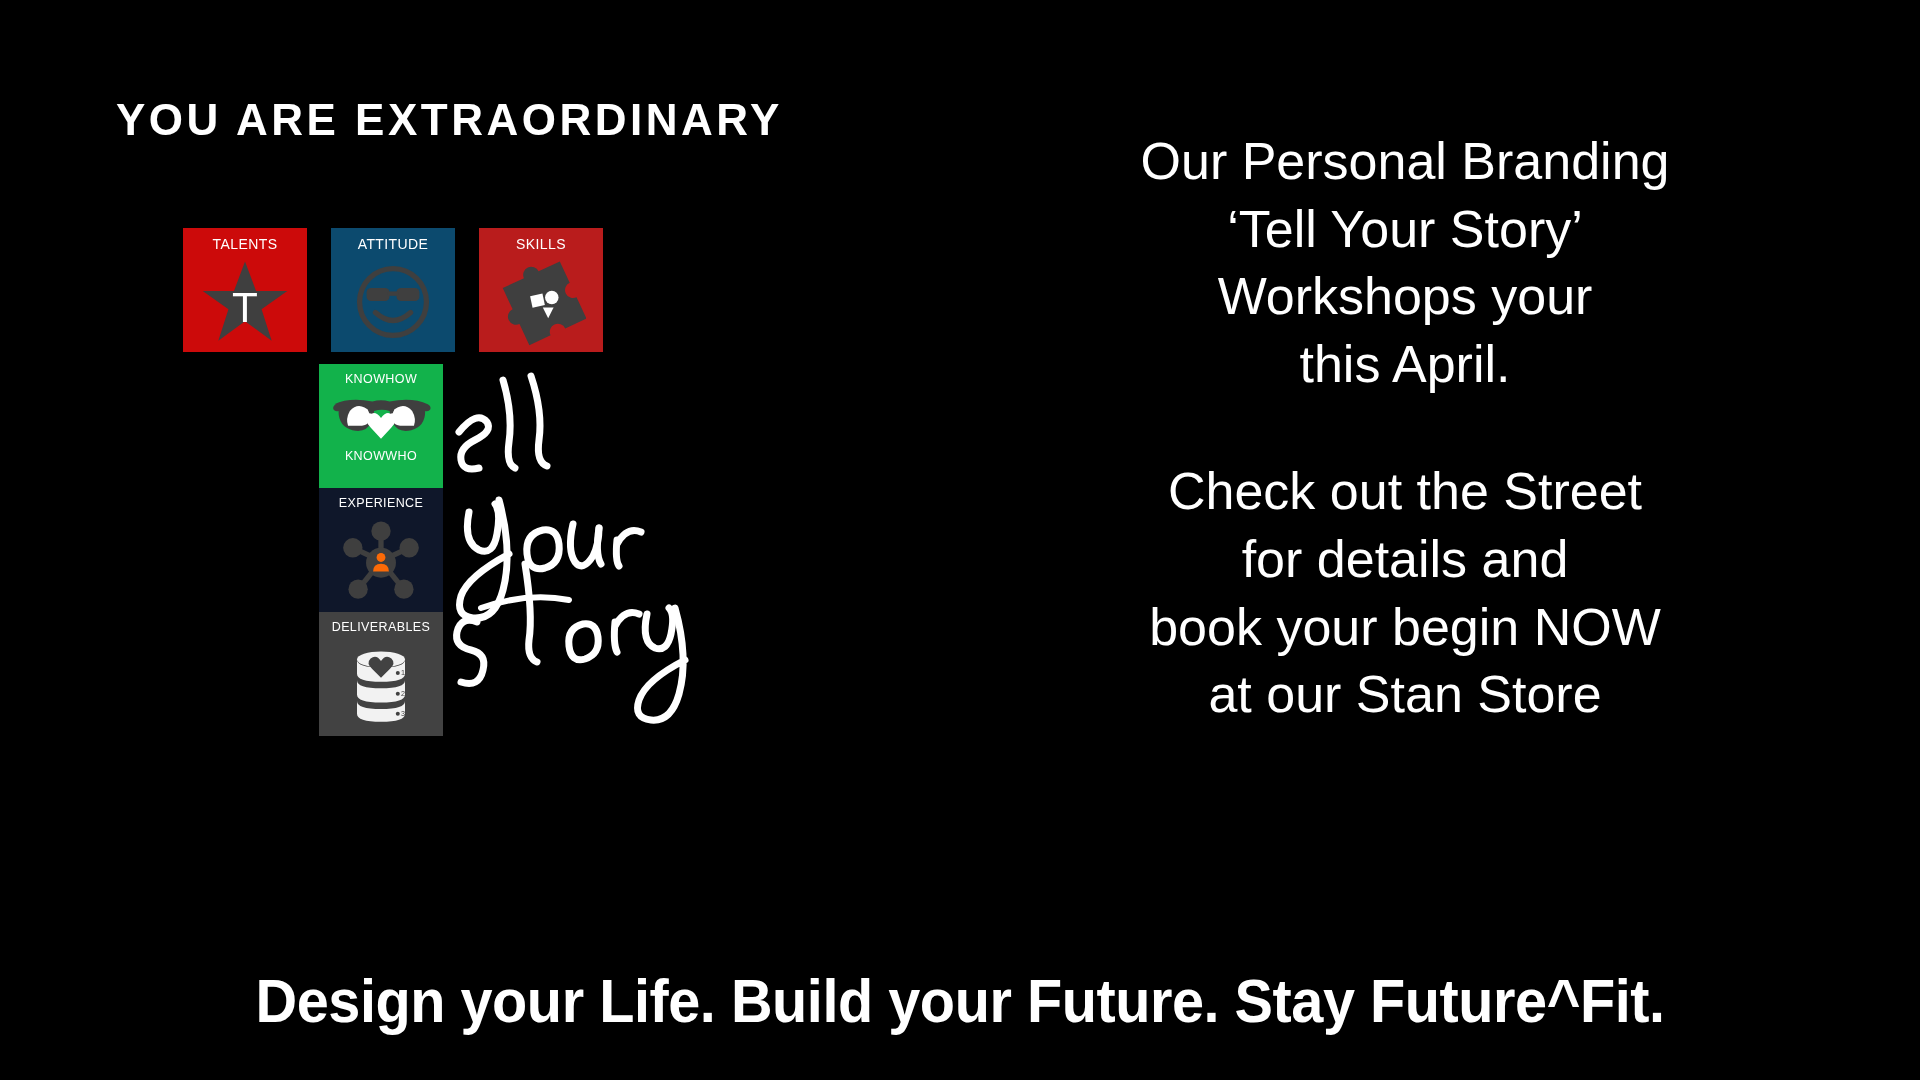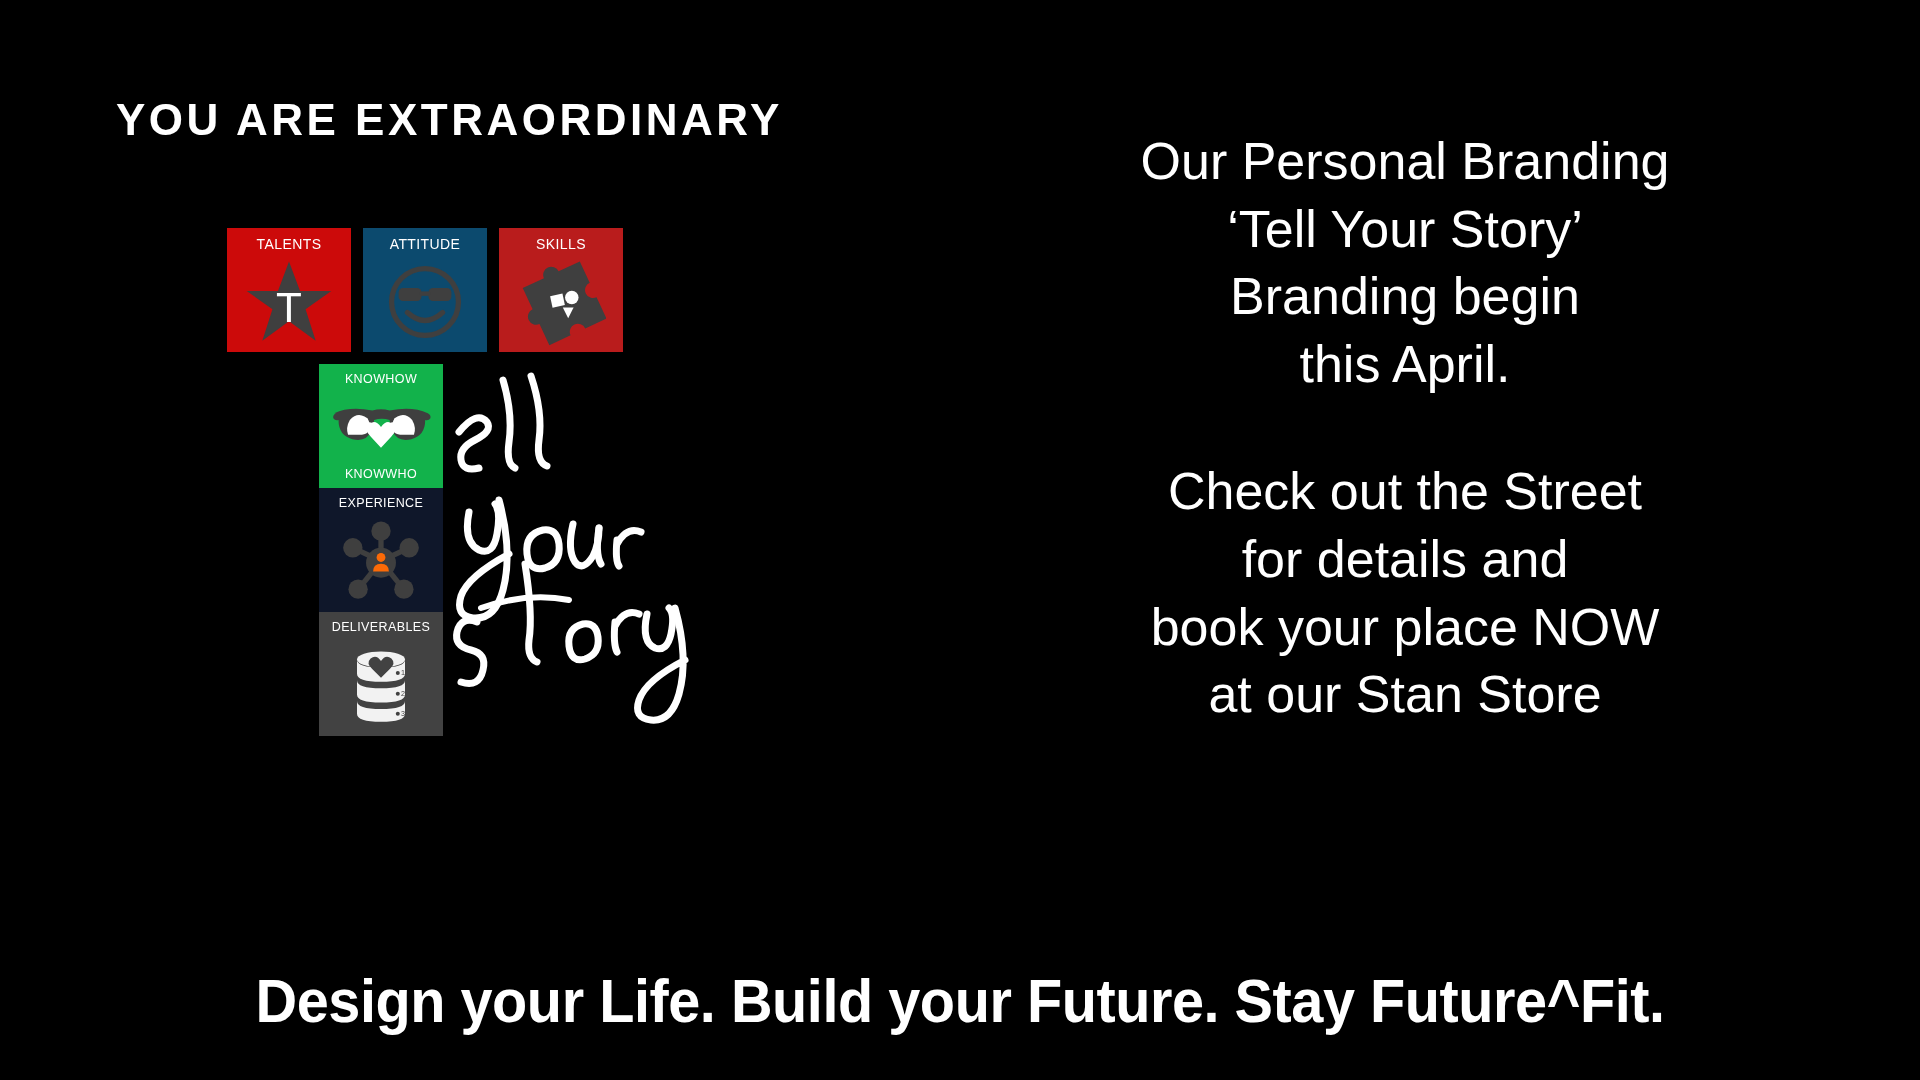--- a/index.html
+++ b/index.html
@@ -12,41 +12,41 @@
 
   
   .headline {
     position:absolute; left:116px; top:95px;
     font-size:44px; font-weight:bold; color:#fff;
     letter-spacing:3.5px; white-space:nowrap;
   }
 
   
   .tiles { position:absolute; left:183px; top:228px; }
-  .tile-row { display:flex; gap:12px;margin-left:44px; }
+  .tile-row { display:flex; gap:24px; }
   .tile-col { display:flex; flex-direction:column; margin-left:136px; margin-top:12px; }
   .tile {
     width:124px; height:124px;
     position:relative;
     display:flex; flex-direction:column;
     align-items:center; justify-content:flex-start;
     padding-top:9px;
   }
   .tile-label {
     font-size:14px; color:#fff; letter-spacing:.4px;
     line-height:1.1; text-align:center;
   }
   .tile-label.small { font-size:12.5px; }
   .tile-art {
     flex:1; width:100%;
     display:flex; align-items:center; justify-content:center;
   }
   .tile-label-bottom {
     font-size:12.5px; color:#fff; letter-spacing:.4px;
-    text-align:center; padding-bottom:7px;
+    text-align:center; padding-bottom:25px;
   }
   .t-talents { background:#CC0A0A; }
   .t-attitude { background:#0c4a6e; }
   .t-skills { background:#b91c1c; }
   .t-knowhow { background:#12B24B; }
   .t-experience { background:#0f172a; }
   .t-deliverables { background:#424242; }
   .t-attitude .tile-label { color:#fff; }
 
   
@@ -229,26 +229,26 @@
         <path d="M200 242 q-6 28 8 34 q12 4 16 -14 q4 -20 -2 -26" stroke-width="7"></path>
         <path d="M228 236 q14 50 4 86 q-8 28 -28 26 q-18 -2 -12 -20 q7 -20 46 -40" stroke-width="7"></path>
       </g>
     </svg>
   </div>
 
   <div class="copy">
     <p class="para1">
       <span>Our Personal Branding</span><br>
       <span>‘Tell Your Story’</span><br>
-      <span>Branding begin</span><br>
+      <span>Workshops your</span><br>
       <span>this April.</span>
     </p>
     <p class="para2">
       <span>Check out the Street</span><br>
       <span>for details and</span><br>
-      <span>book your place NOW</span><br>
+      <span>book your begin NOW</span><br>
       <span>at our Stan Store</span>
     </p>
   </div>
 
   <div class="tagline">Design your Life. Build your Future. Stay Future^Fit.</div>
 
 </div>
 
 </body></html>

